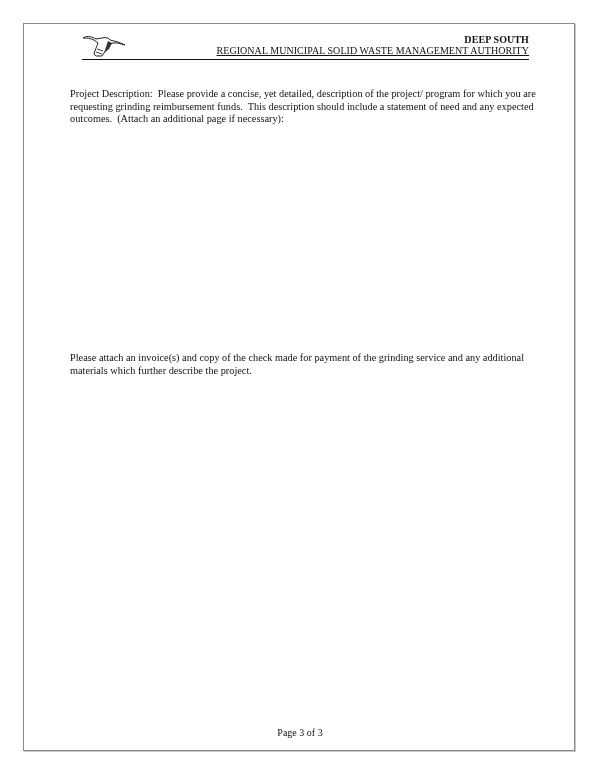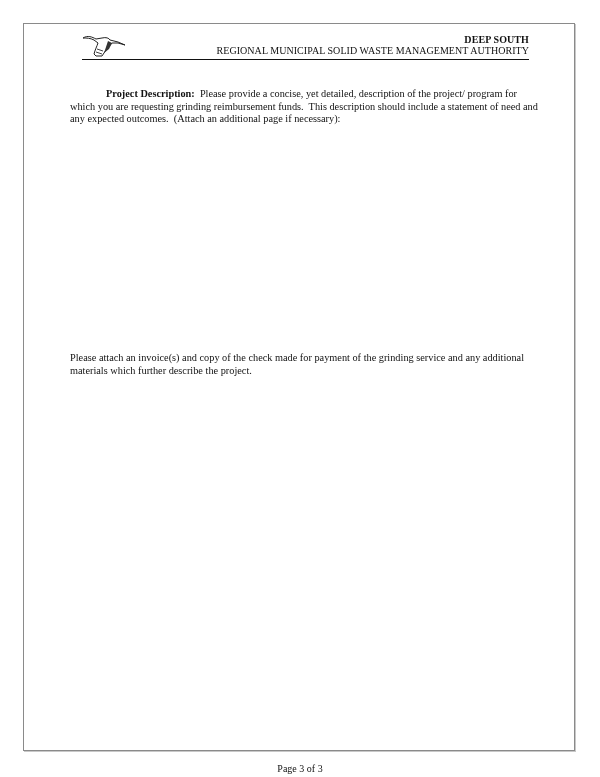--- a/index.html
+++ b/index.html
@@ -5,27 +5,27 @@
   html, body { margin:0; padding:0; background:#ffffff; }
   body { width:600px; height:777px; position:relative; overflow:hidden;
          font-family:"Liberation Serif", "DejaVu Serif", serif; color:#111; }
   .frame { position:absolute; left:23px; top:23px; width:552px; height:728px;
            border:1px solid #8a8a8a; box-sizing:border-box;
            box-shadow: 1px 1px 0 #c8c8c8; }
   .logo { position:absolute; left:82px; top:32px; width:44px; height:26px; }
   .hdr-title { position:absolute; right:71px; top:34px; font-size:10px; font-weight:bold;
                text-align:left; letter-spacing:0.1px; }
   .hdr-sub { position:absolute; right:71px; top:45px; font-size:10px; text-align:right;
-             letter-spacing:0.05px; }
+             letter-spacing:0.05px;text-decoration:underline; }
   .hdr-rule { position:absolute; left:82px; top:59px; width:447px; height:1px; background:#111; }
   .para { position:absolute; left:70px; width:470px; font-size:10.3px; line-height:12.6px; }
   .p1 { top:88px; }
   .p2 { top:352px; }
-  .label { font-weight:bold;margin-left:36px; }
-  .footer { position:absolute; left:0; width:600px; top:727px; text-align:center; font-size:10px;margin-top:36px; }
+  .label { font-weight:normal; }
+  .footer { position:absolute; left:0; width:600px; top:727px; text-align:center; font-size:10px; }
 </style>
 </head>
 <body>
 
 <div class="frame"></div>
 
 <svg class="logo" viewBox="0 0 44 26">
   <path d="M1 6 C6 3, 10 5, 14 7 L20 6 C24 5, 27 6, 28 8 L36 10 L43 13 L36 11 L30 11 C28 13, 26 16, 24 18 L20 24 L14 24 L12 22 C13 18, 15 14, 16 11 L12 8 C8 6, 5 6, 1 6 Z" fill="#fff" stroke="#222" stroke-width="1"></path>
   <path d="M26 9 L30 11 L27 17 L22 21 Z" fill="#333"></path>
   <path d="M14 20 L20 22 M15 17 L21 19" stroke="#444" stroke-width="1"></path>

